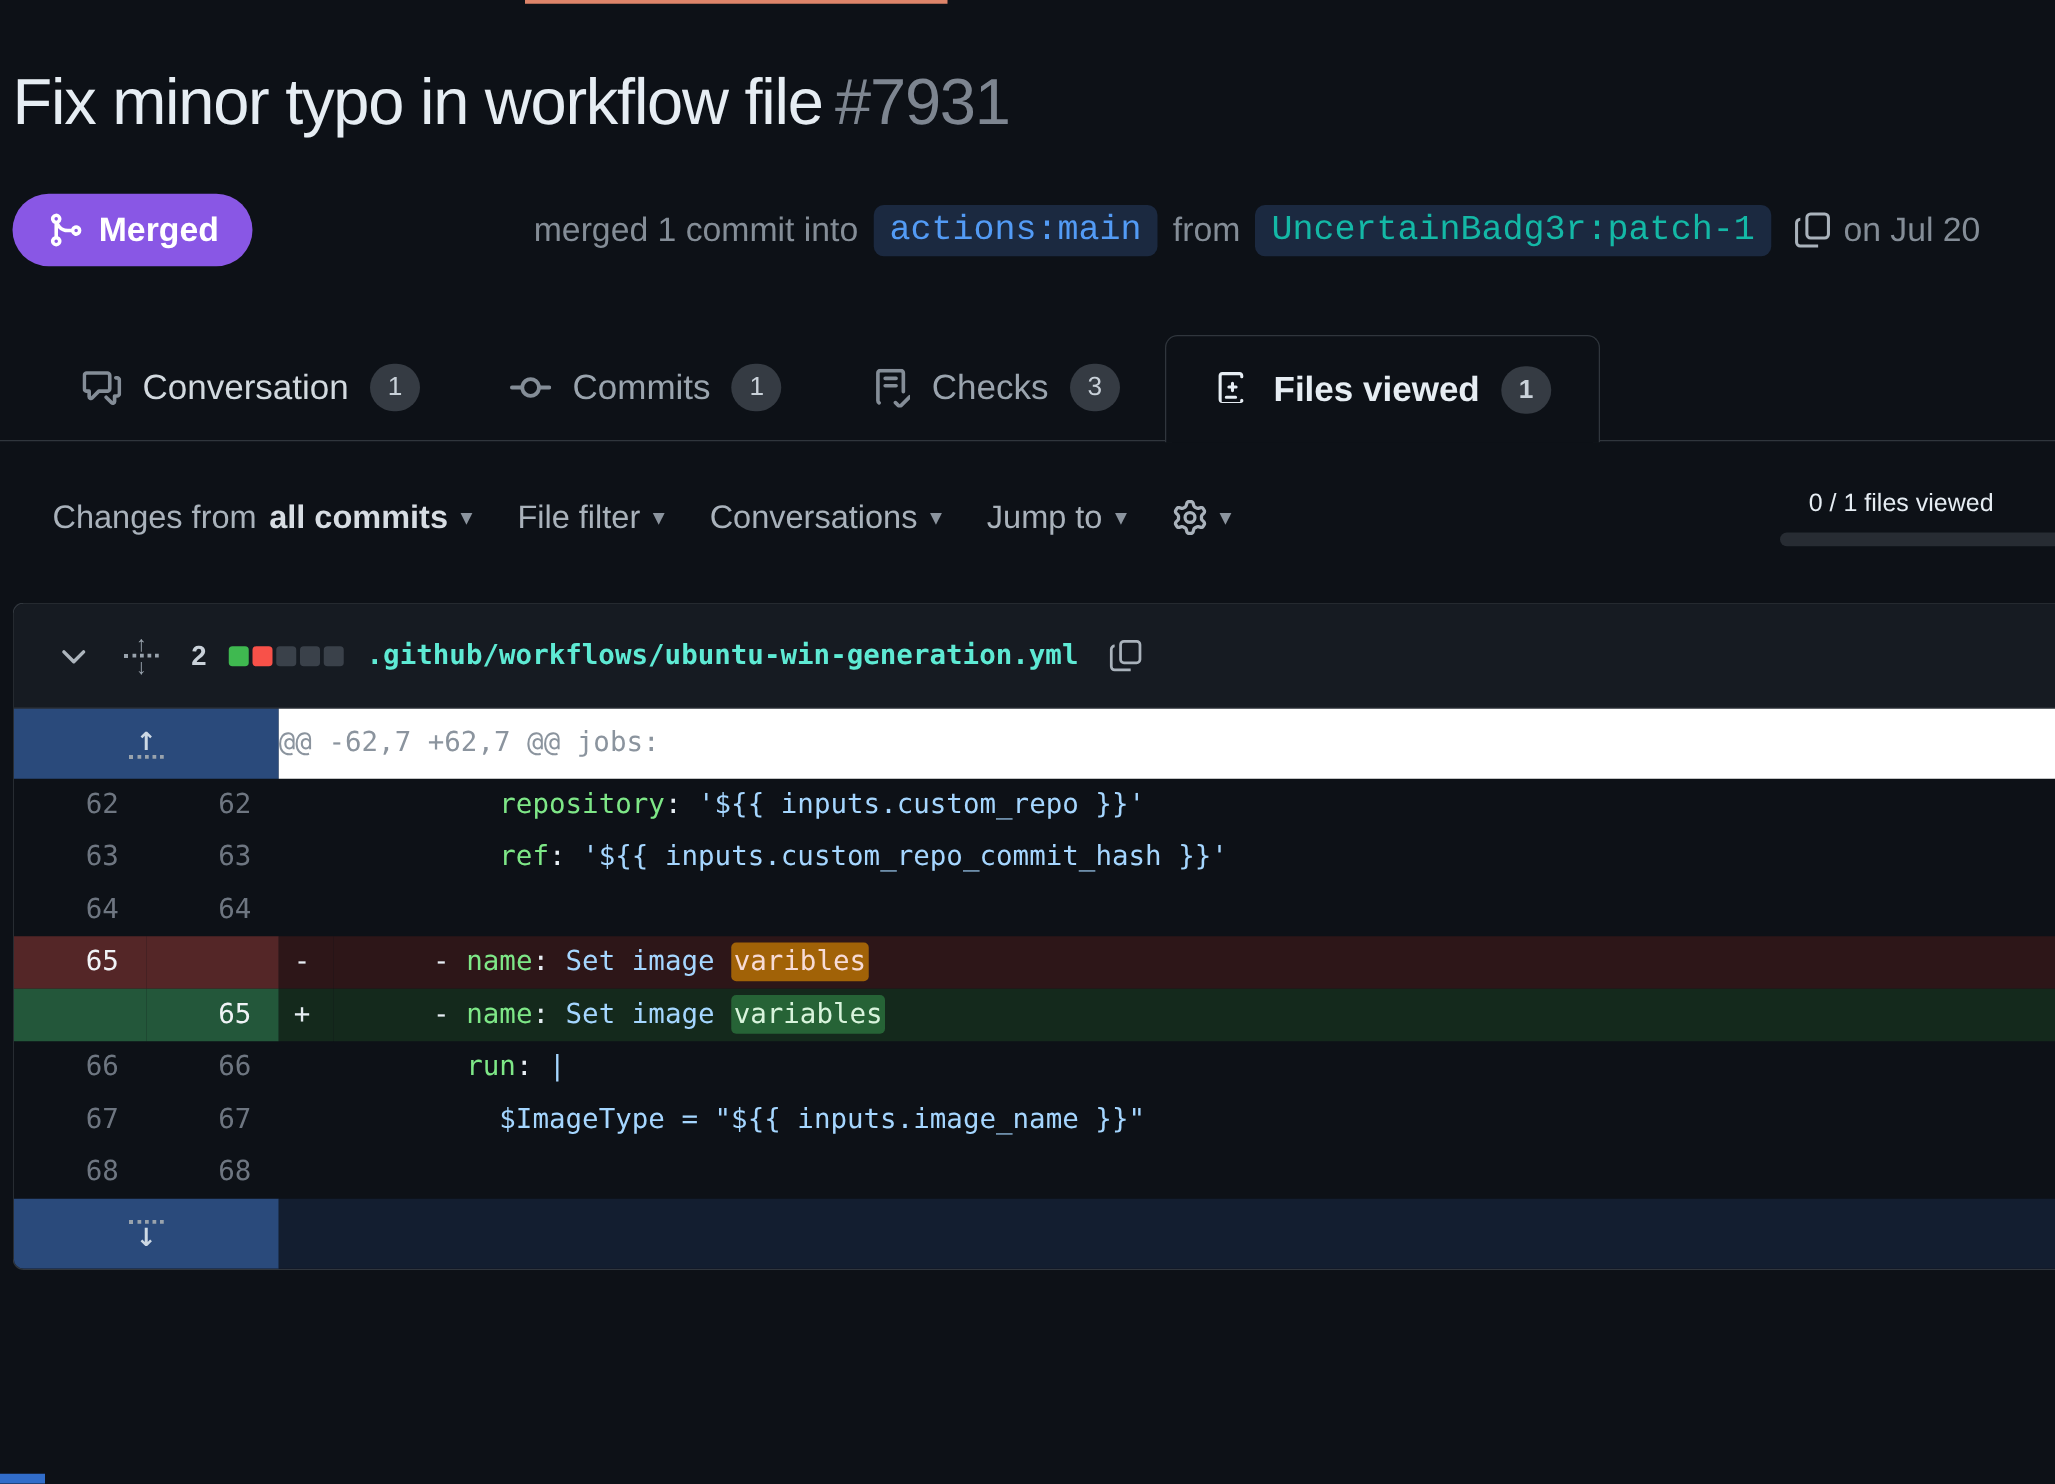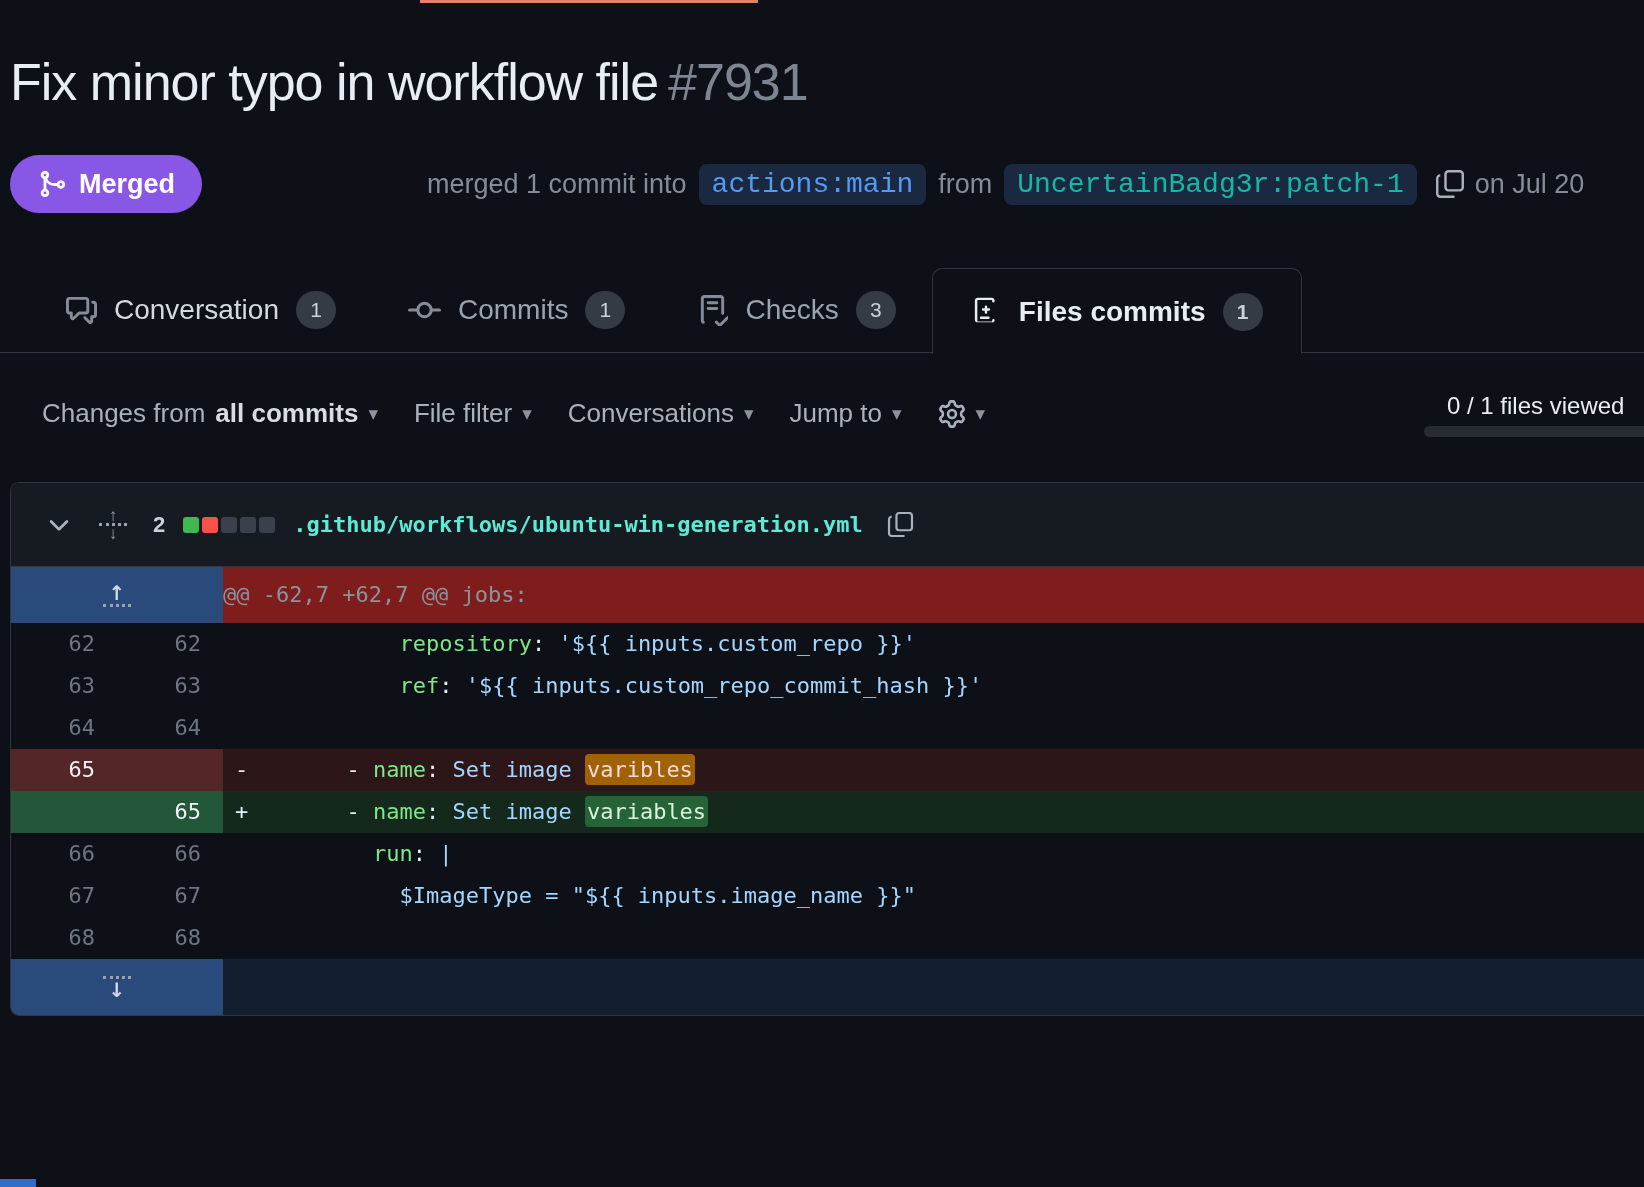--- a/index.html
+++ b/index.html
@@ -52,21 +52,21 @@
     background:#0d1117; border:1px solid #30363d; border-bottom:none;
     border-radius:10px 10px 0 0; position:relative; top:0; height:86px;
   }
   .tab svg { flex:none; }
 
   
   .toolbar { position:absolute; top:398px; left:42px; display:flex; align-items:center; gap:36px; font-size:26px; color:#a9b2bb; }
   .tool-btn { background:none; border:none; font-size:26px; color:#a9b2bb; cursor:pointer; display:flex; align-items:center; gap:10px; white-space:nowrap; }
   .tool-btn b { color:#d7dde3; font-weight:700; }
   .caret { font-size:19px; color:#8b949e; }
-  .files-viewed { position:absolute; top:392px; left:1447px; font-size:24px; color:#e6edf3; white-space:nowrap; }
+  .files-viewed { position:absolute; top:392px; left:1447px; font-size:20px; color:#e6edf3; white-space:nowrap; }
   .viewed-progress { position:absolute; top:426px; left:1424px; width:240px; height:11px; border-radius:6px; background:#272c33; }
 
   
   .diff { position:absolute; top:482px; left:10px; width:calc(100% - 10px); height:534px;
     border:1px solid #30363d; border-right:none; border-radius:9px 0 0 9px; overflow:hidden; background:#0d1117; }
   .file-header { height:84px; background:#161b22; border-bottom:1px solid #30363d; display:flex; align-items:center; padding-left:34px; }
   .icon-btn { background:none; border:none; padding:0; cursor:pointer; display:inline-flex; align-items:center; justify-content:center; }
   .collapse-btn { margin-right:26px; }
   .unfold-btn { margin-right:26px; display:inline-flex; flex-direction:column; align-items:center; gap:1px; }
   .unfold-btn .dots, .fold .dots { width:28px; border-top:3px dotted #99a3ad; height:0; }
@@ -80,21 +80,21 @@
   
   .drow { display:grid; grid-template-columns:106px 106px 44px 1fr; height:42px; line-height:42px;
     font-family:"DejaVu Sans Mono",monospace; font-size:22px; white-space:pre; }
   .drow .num { text-align:right; padding-right:22px; color:#6e7681; cursor:pointer; }
   .drow .marker { padding-left:12px; color:#e6edf3; }
   .drow .code { overflow:hidden; }
   .drow.hunk, .drow.expander-row { height:56px; line-height:56px; }
   .gut-expand { grid-column:1 / 3; background:#2a4a7b; border:none; cursor:pointer; display:flex; flex-direction:column; align-items:center; justify-content:center; }
   .fold { display:flex; flex-direction:column; align-items:center; gap:2px; }
   .fold .arr { font-size:20px; line-height:18px; color:#cdd9e5; font-weight:700; font-family:"DejaVu Sans",sans-serif; }
-  .hunk-bg { grid-column:3 / 5; background:#7f1d1d; color:#8b949e; }
+  .hunk-bg { grid-column:3 / 5; background:#ffffff; color:#8b949e; }
   .drow.hunk .hunk-bg { padding-left:0; }
   .expander-row .hunk-bg { background:#131e30; }
 
   .drow.del .num { background:#542627; color:#f0f3f6; }
   .drow.del .marker, .drow.del .code { background:#2d1618; }
   .drow.add .num { background:#23573a; color:#f0f3f6; }
   .drow.add .marker, .drow.add .code { background:#14291c; }
 
   .tok-key { color:#7ee787;text-align:right; }
   .tok-str { color:#a5d6ff; }
@@ -164,21 +164,21 @@
     </span>
     <span class="tab-label">Checks</span>
     <span class="tab-count">3</span>
   </button>
   <button class="tab active">
     <span style="display:inline-flex">
       <svg width="31" height="31" viewBox="0 0 16 16" fill="#e6edf3">
           <path d="M1.75 1h8.5c.966 0 1.75.784 1.75 1.75v.5a.75.75 0 0 1-1.5 0v-.5a.25.25 0 0 0-.25-.25h-8.5a.25.25 0 0 0-.25.25v12.5c0 .138.112.25.25.25h8.5a.25.25 0 0 0 .25-.25v-.5a.75.75 0 0 1 1.5 0v.5A1.75 1.75 0 0 1 10.25 16h-8.5A1.75 1.75 0 0 1 0 14.25V2.75C0 1.784.784 1 1.75 1Zm5 4.75a.75.75 0 0 1 .75.75v1h1a.75.75 0 0 1 0 1.5h-1v1a.75.75 0 0 1-1.5 0v-1h-1a.75.75 0 0 1 0-1.5h1v-1a.75.75 0 0 1 .75-.75Zm-3 6.75h4.5a.75.75 0 0 1 0 1.5h-4.5a.75.75 0 0 1 0-1.5Z" transform="translate(2 0) scale(0.85)"></path>
         </svg>
     </span>
-    <span class="tab-label">Files commits</span>
+    <span class="tab-label">Files viewed</span>
     <span class="tab-count">1</span>
   </button>
 </nav>
 
 <div class="toolbar">
   <button class="tool-btn">
     <span>Changes from</span>
     <b>all commits</b>
     <span class="caret">▾</span>
   </button>

